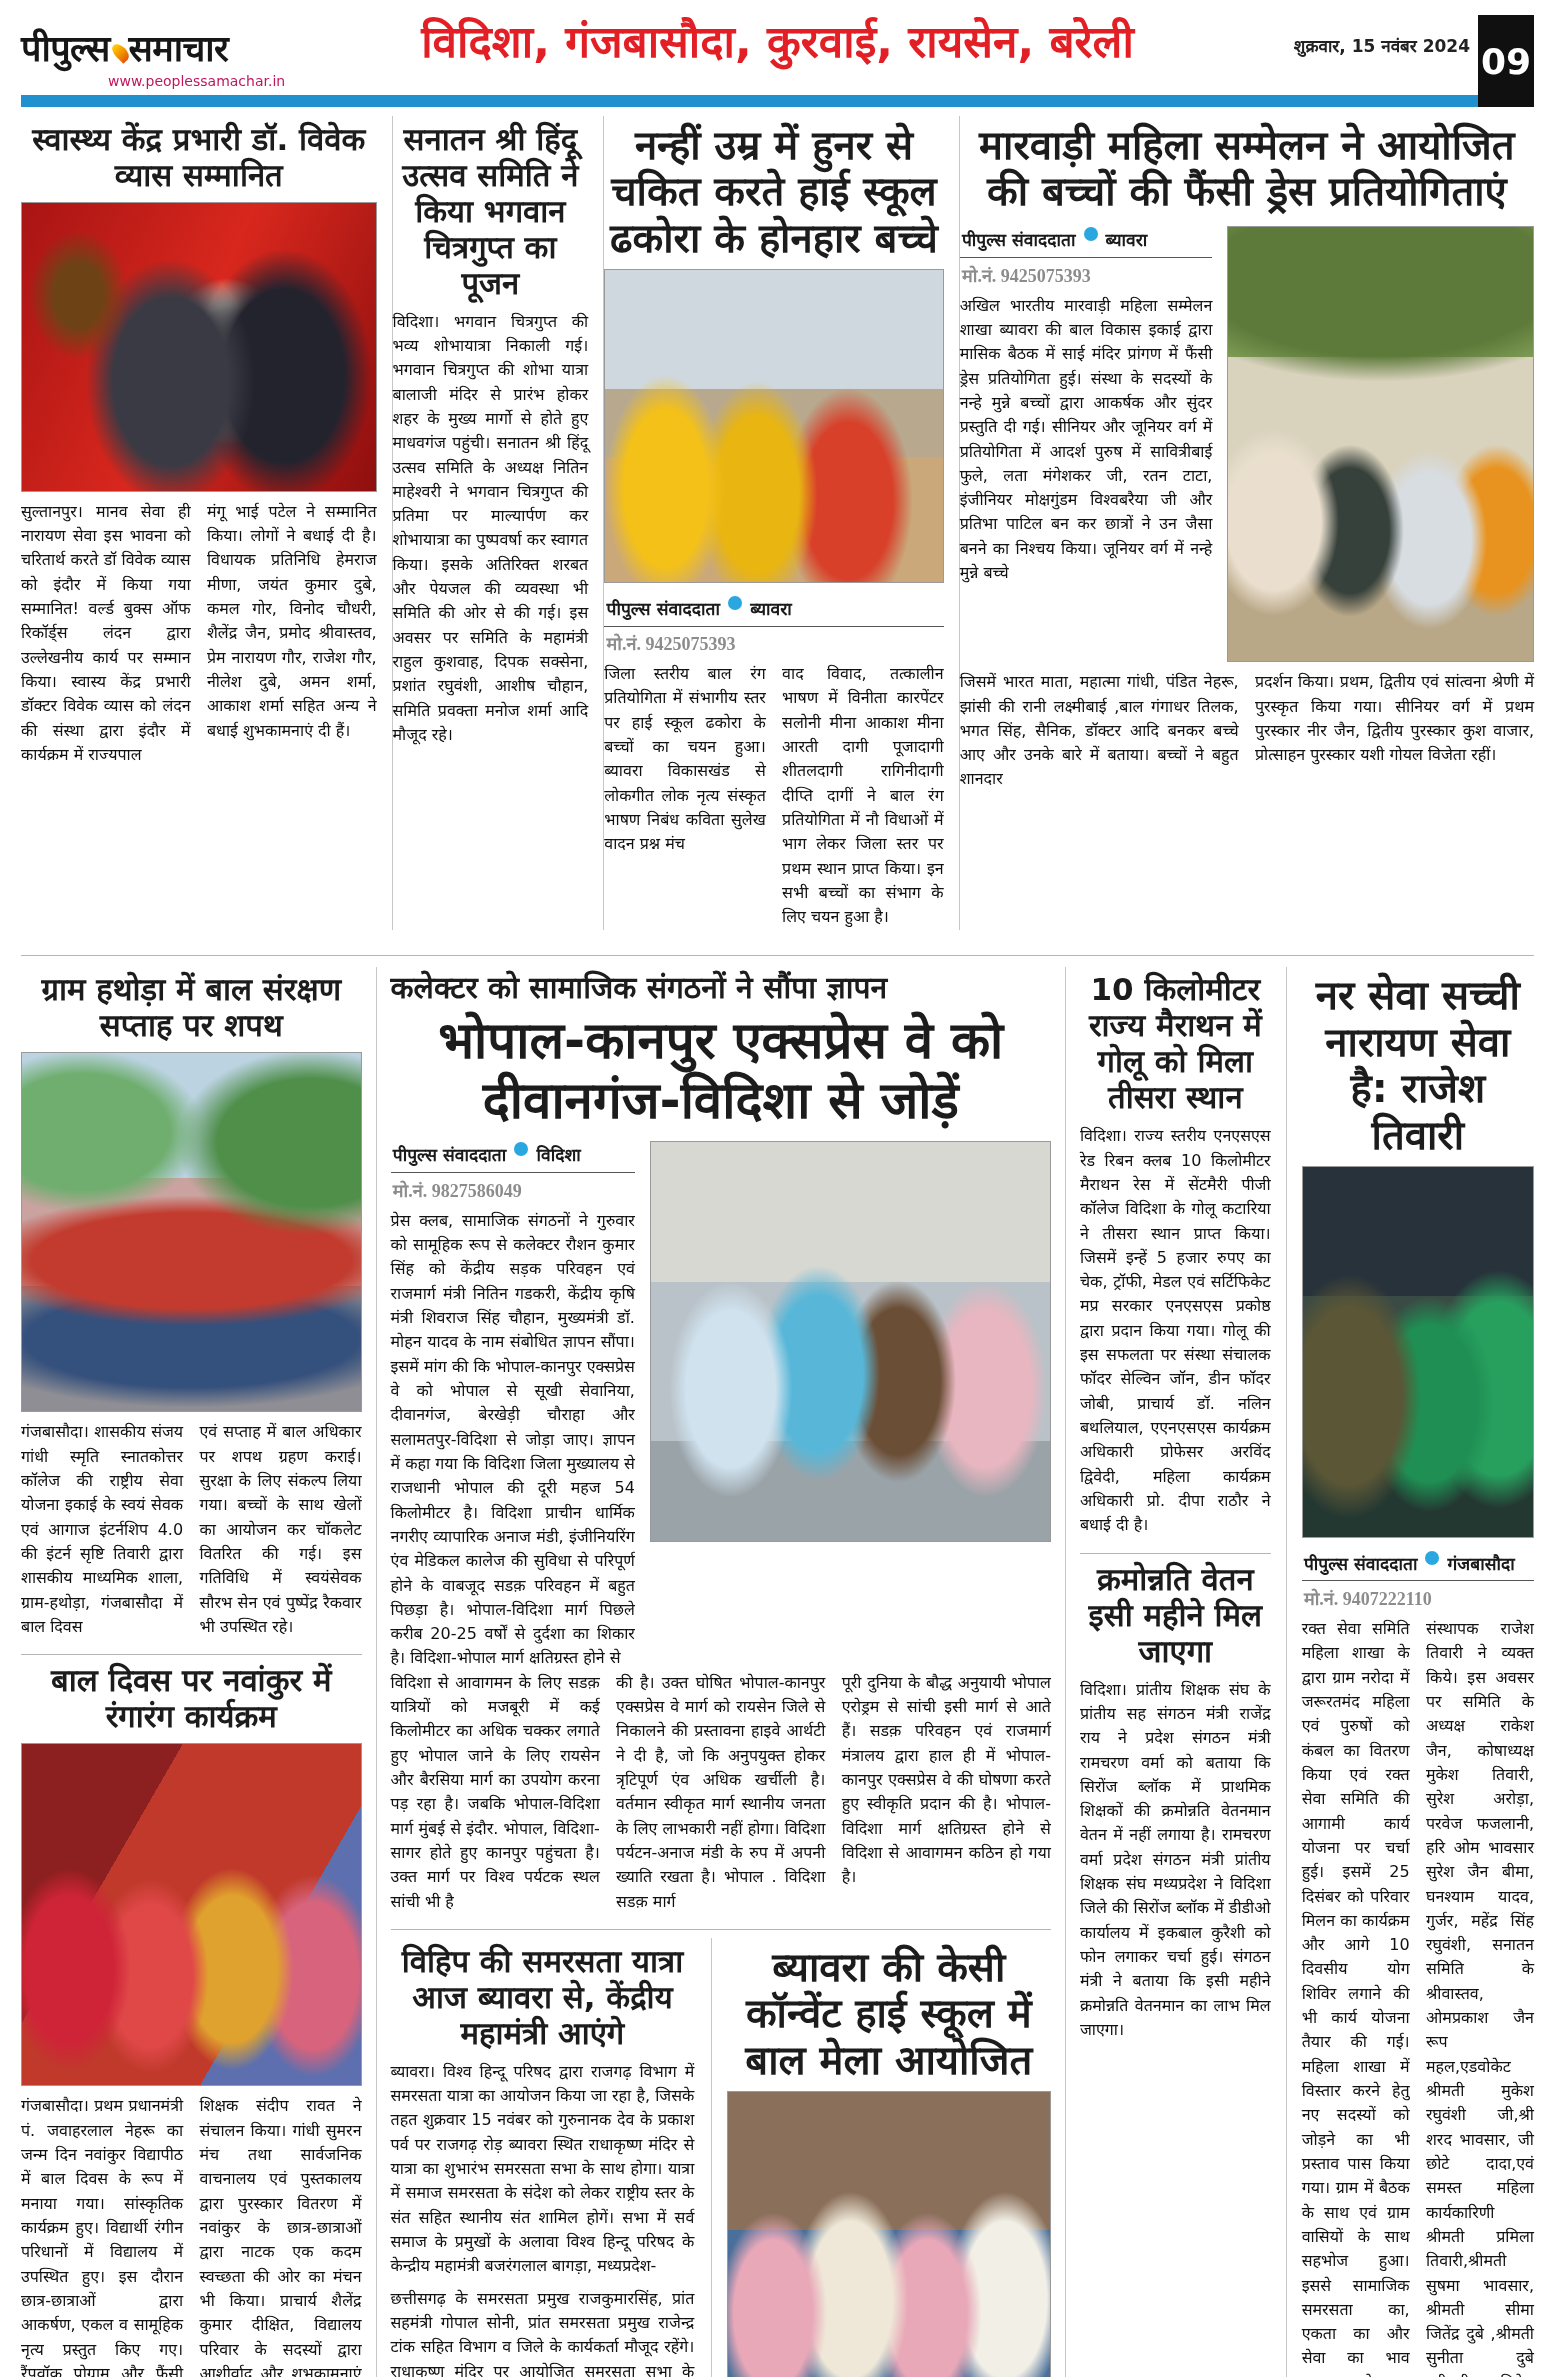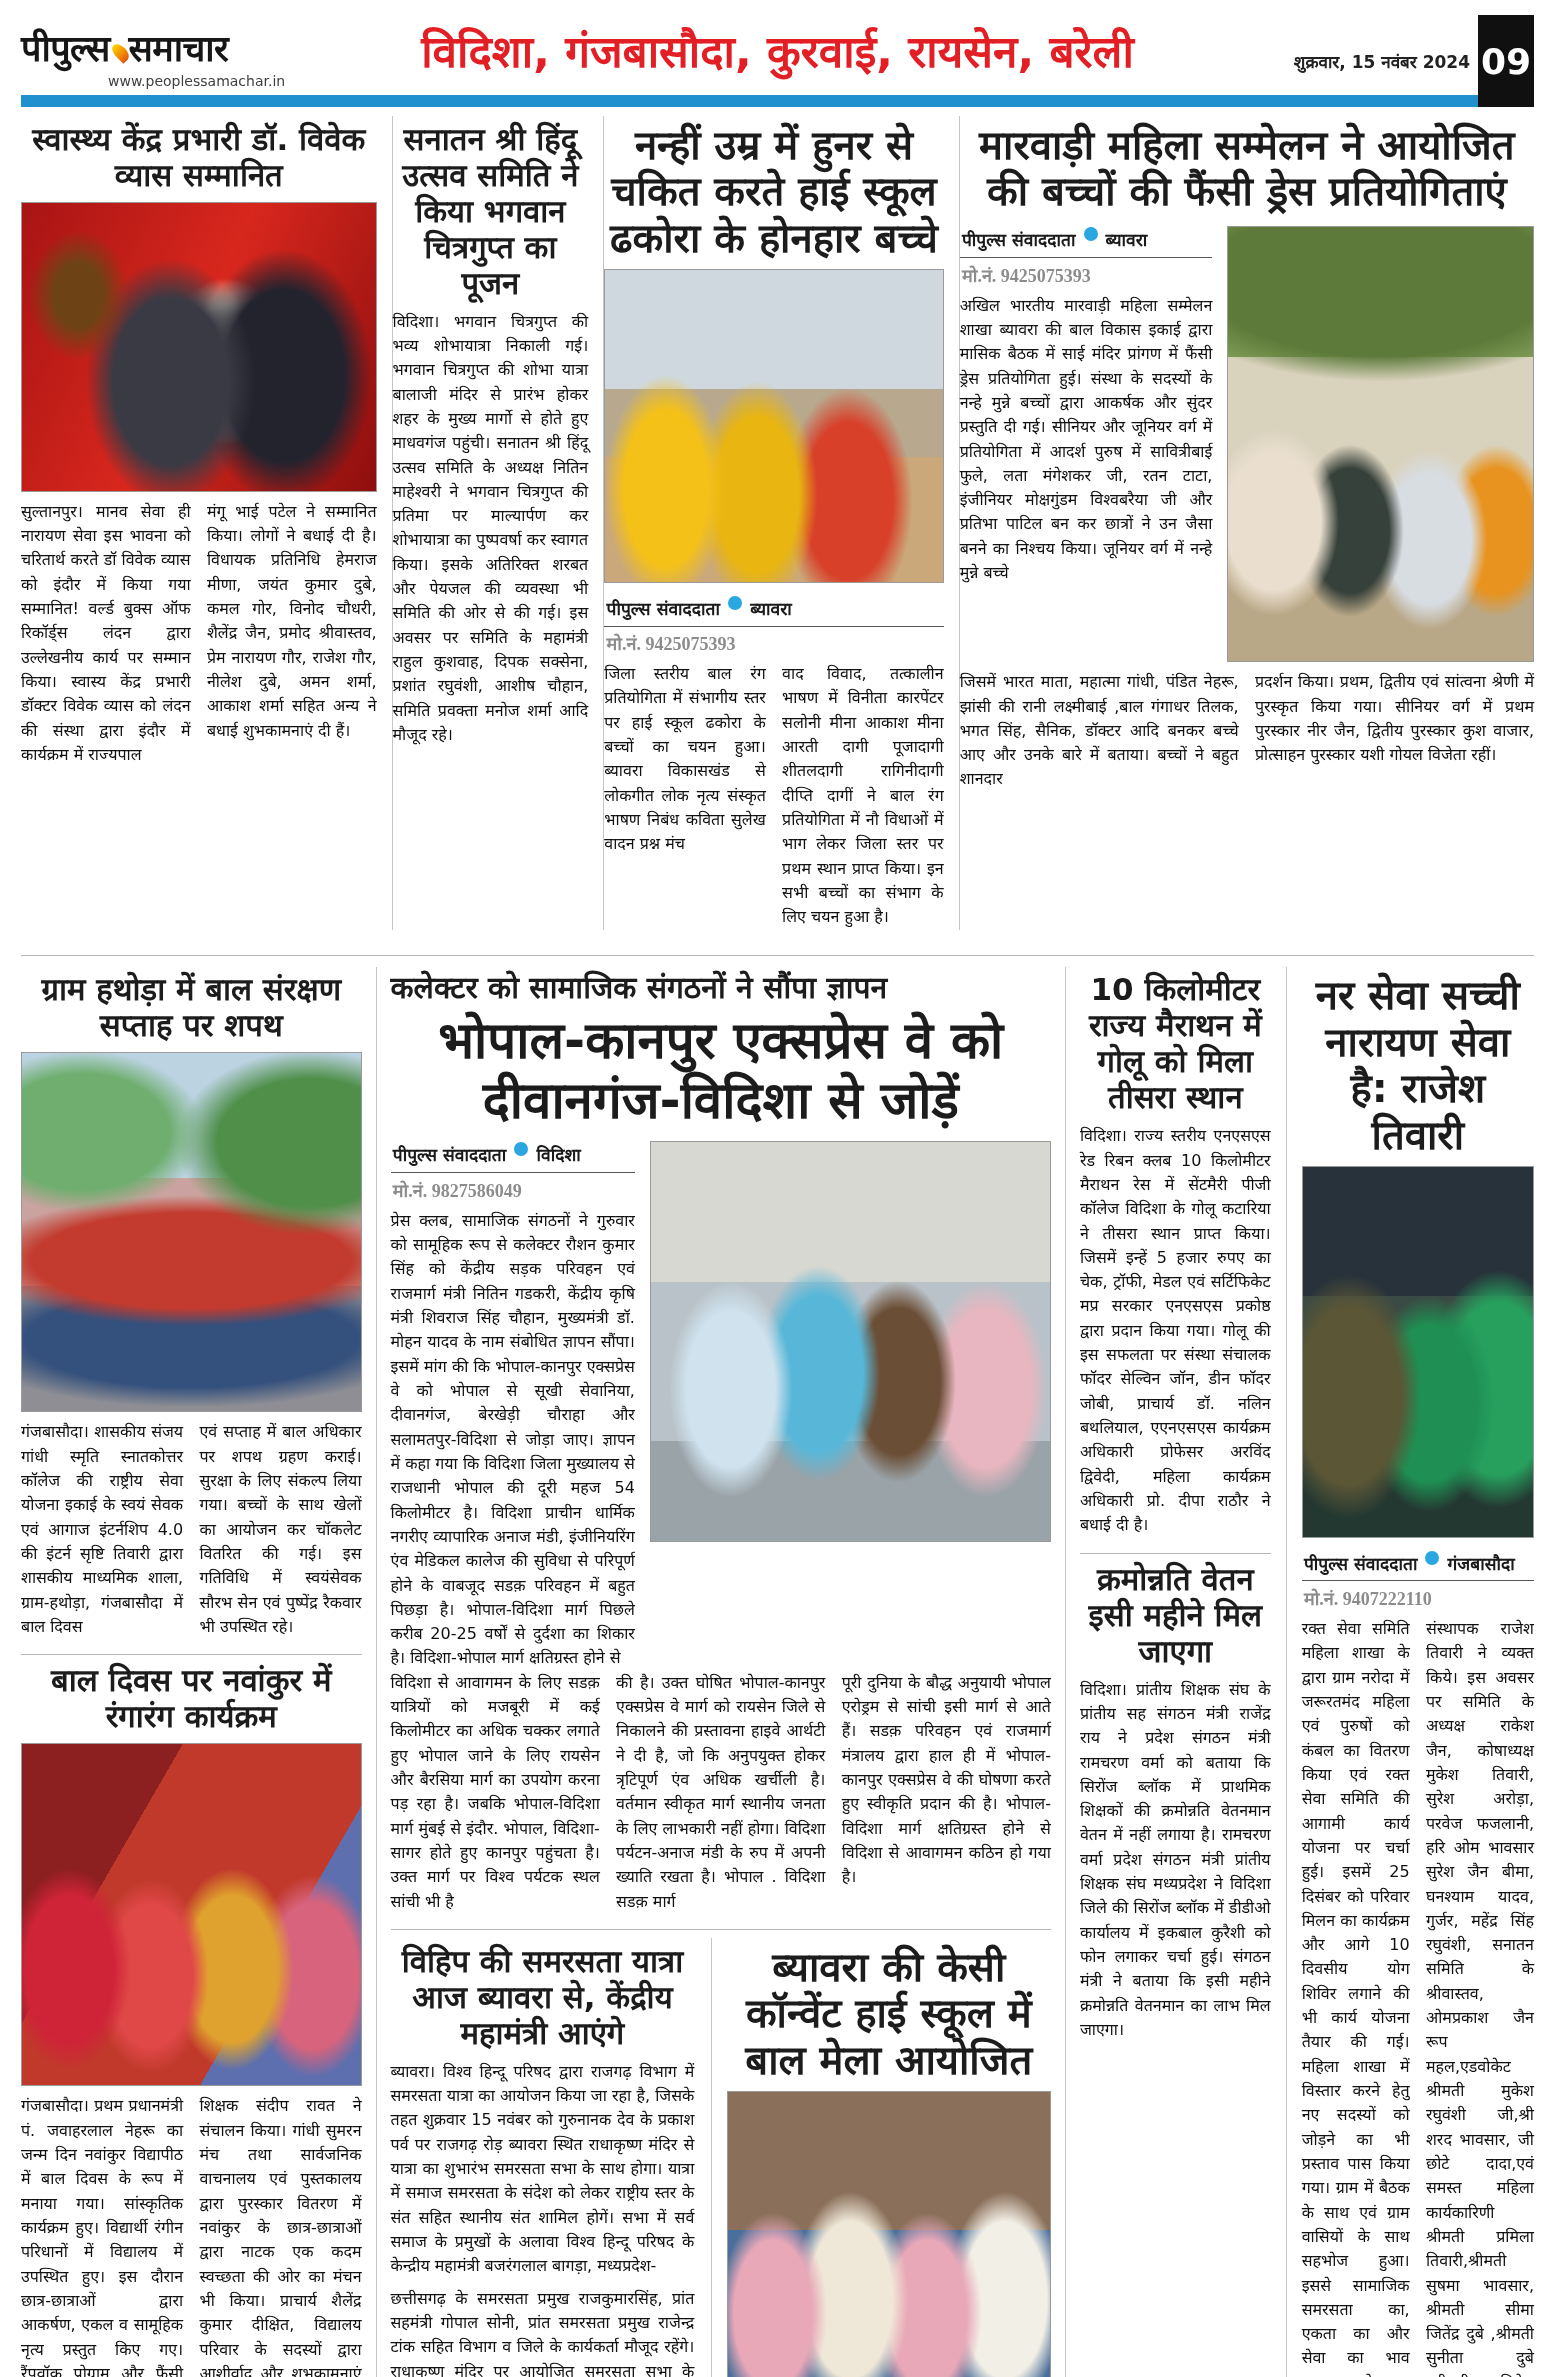--- a/index.html
+++ b/index.html
@@ -1,25 +1,25 @@
 <!DOCTYPE html>
 <html style="font-size:9.3px"><head>
 <meta charset="utf-8">
 <style>
   * { box-sizing: border-box; margin: 0; padding: 0; }
   html,body { background:#ffffff; }
   body { font-family:"DejaVu Sans", sans-serif; color:#111; }
   .page { width:1555px; min-height:2377px; padding:8.1px 21px 17.4px 21px; position:relative; background:#fff; }
 
   
-  .masthead { position:relative; display:flex; align-items:center; padding-right:64px; min-height:74px; }
+  .masthead { position:relative; display:flex; align-items:flex-start; padding-right:64px; min-height:74px; }
   .logo-block { width:256px; flex:0 0 auto; padding-top:15px; }
   .logo-text { font-size:36px; font-weight:bold; color:#161616; letter-spacing:-0.6px; white-space:nowrap; }
   .logo-flame { display:inline-block; width:11.6px; height:20px; margin:0 3.5px; background:linear-gradient(#ffd400,#f08c00 60%,#e2550a); border-radius:50% 50% 50% 0; transform:rotate(-45deg) translateY(2.3px); }
-  .website { font-size:14px; color:#404040; margin:1.2px 0 0 87px; }
+  .website { font-size:14px; color:#be185d; margin:1.2px 0 0 87px; }
   .edition { flex:1; text-align:center; font-size:44px; line-height:1.05; font-weight:bold; color:#e31f26; padding:10.5px 5.8px 3.5px 5.8px; }
   .date-block { flex:0 0 auto; width:192px; text-align:right; font-size:17px; font-weight:bold; color:#222; padding-top:25.6px; }
   .pagenum { position:absolute; right:0; top:7px; width:56px; height:92px; background:#101010; color:#fff; font-size:36px; font-weight:bold; display:flex; align-items:center; justify-content:center; }
   .blue-bar { height:11.6px; background:#2090cf; margin:5.8px 0 0 0; }
 
   
   h2.headline { font-weight:bold; color:#1c1c1c; line-height:1.16; margin:5.8px 0 8.1px 0;text-align:center; }
   .h-md { font-size:31px; }
   .h-lg { font-size:40px; }
   .h-xl { font-size:51px; line-height:1.1; }

